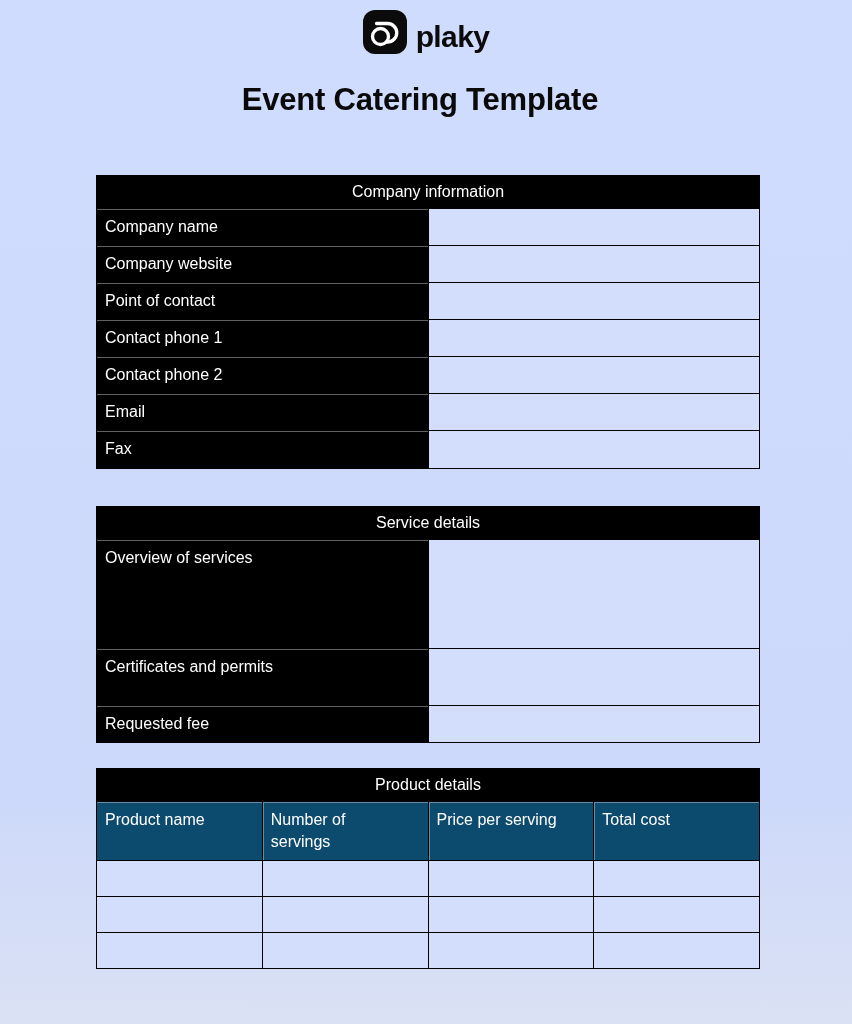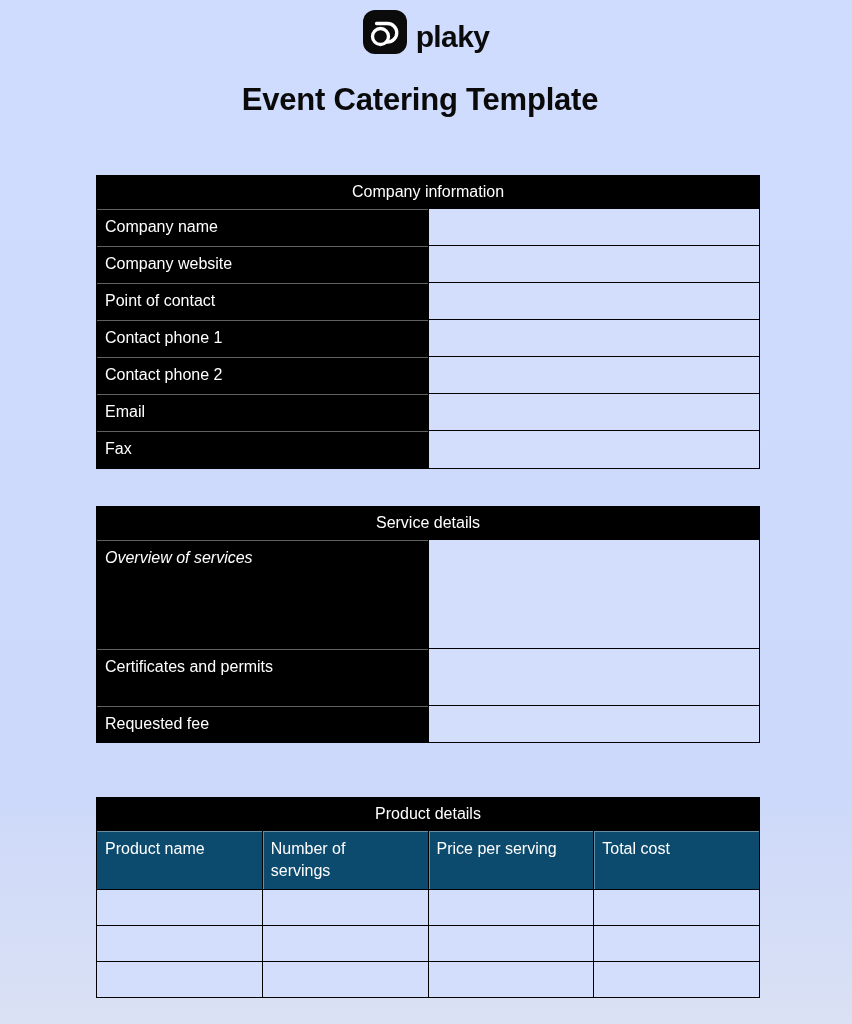--- a/index.html
+++ b/index.html
@@ -32,42 +32,42 @@
   }
 
   
   table.doc {
     position: absolute; left: 96px; width: 664px;
     border-collapse: collapse; table-layout: fixed;
     font-size: 16px; line-height: 1.38;
   }
   .t1 { top: 175px; }
   .t2 { top: 506px; }
-  .t3 { top: 768px; margin-top: 29px; }
+  .t3 { top: 768px; }
   table.doc td, table.doc th {
     border: 1px solid #000;
     vertical-align: top;
     text-align: left;
     font-weight: 400;
     overflow: hidden;
   }
   .banner-cell {
     background: #000; color: #fff;
     text-align: center !important; vertical-align: middle !important;
     font-weight: 700;
     height: 33px; padding: 4px 20px;
   }
   .label-cell {
     background: #000; color: #fff;
     padding: 7px 14px 7px 8px;
     box-shadow: inset 0 1px 0 rgba(255,255,255,0.38);
   }
   .value-cell { background: #d2defc; padding: 7px 8px; }
   .t1 tr.row td { height: 37px; margin-left: 37px; }
-  .t2 tr.row-tall td { height: 109px; font-style: italic; }
+  .t2 tr.row-tall td { height: 109px; }
   .t2 tr.row-mid td { height: 57px; }
   .t2 tr.row-small td { height: 35px; }
   .t3 tr.colhead th {
     height: 57px;
     background: #0c4a6e; color: #fff;
     padding: 7px 30px 7px 8px;
     box-shadow: inset 1px 1px 0 rgba(255,255,255,0.38);
   }
   .t3 tr.colhead th:first-child { box-shadow: inset 0 1px 0 rgba(255,255,255,0.38); }
   .t3 tr.prow td { height: 36px; }

